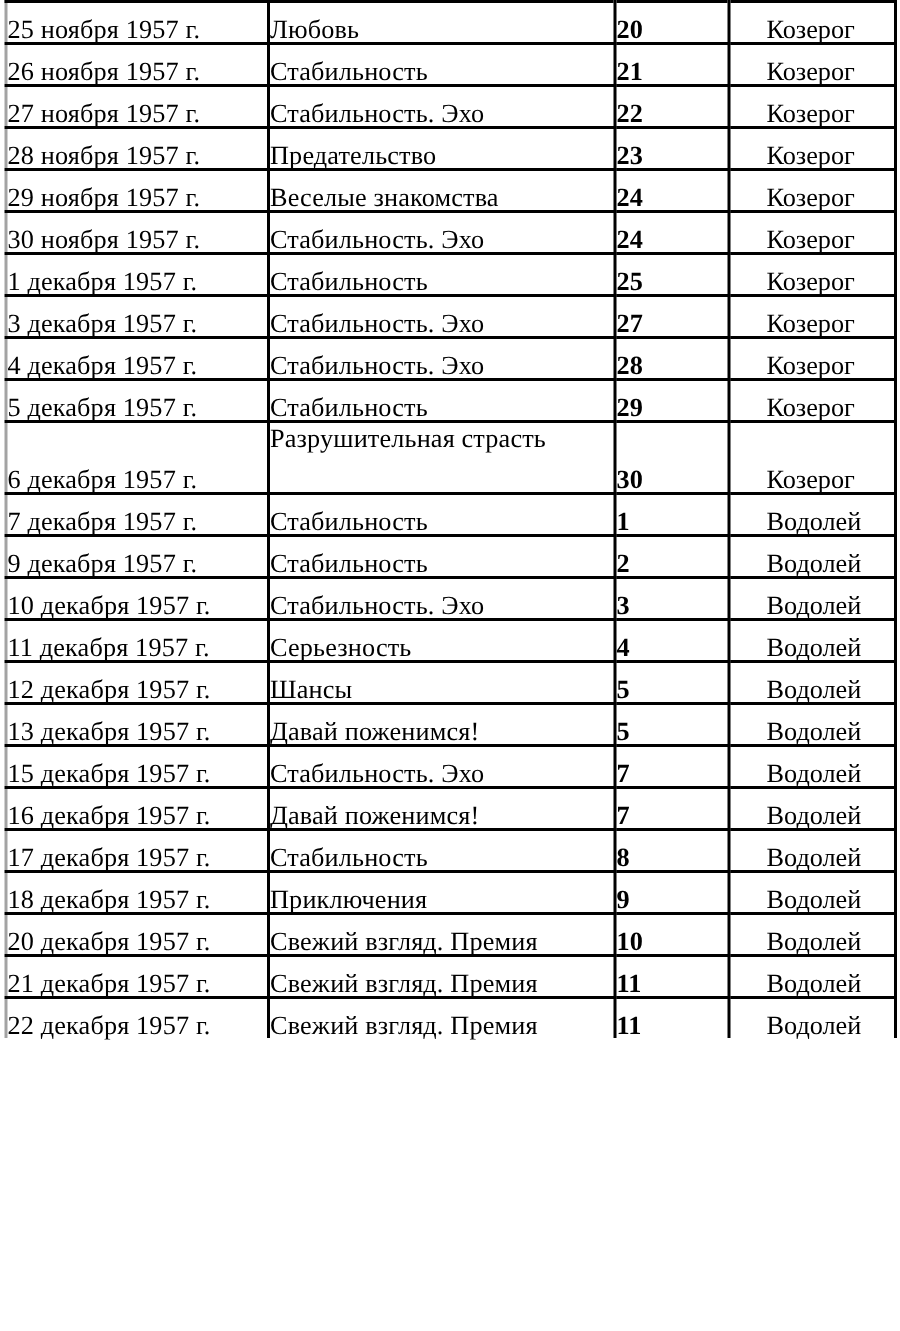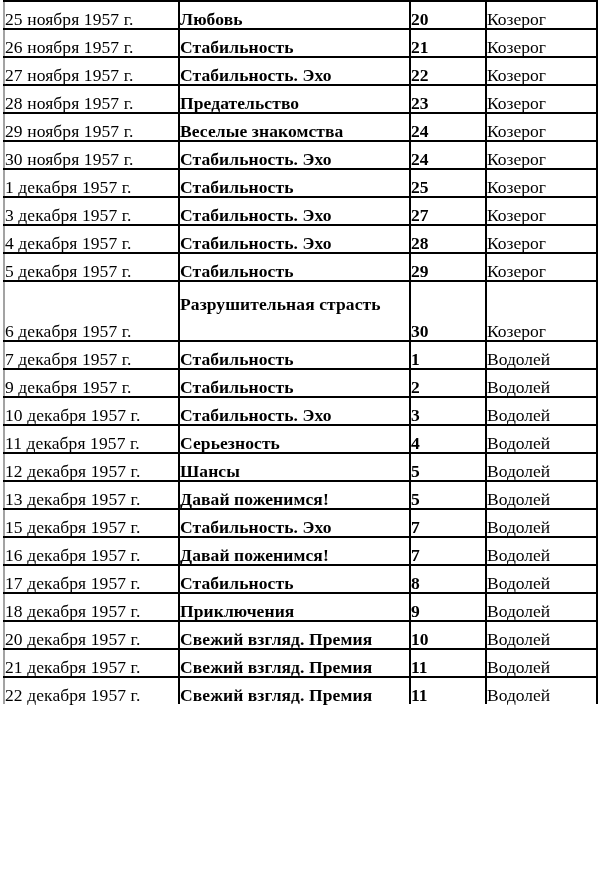--- a/index.html
+++ b/index.html
@@ -43,54 +43,55 @@
     border-bottom: 2px solid #000;
     border-right: 2px solid #000;
     padding: 0 0 0 0;
     height: 26px;
     vertical-align: bottom;
     line-height: 1.04;
     font-size: 17.5px;
   }
   table.astro-table td:last-child {
     border-right: none;
+    padding-left: 24px;
   }
 
   td.cell-date {
     padding-left: 9px;
     padding-bottom: 4px;
     font-weight: normal;
     white-space: nowrap;
     letter-spacing: 0.1px;
   }
   td.cell-title {
     padding-left: 9px;
     padding-bottom: 4px;
-    font-weight: bold;
+    font-weight: normal;
     letter-spacing: 0.1px;
     margin-left: 48px;
   }
   td.cell-num {
     padding-bottom: 4px;
     font-weight: bold;
   }
   td.cell-sign {
     padding-left: 9px;
     padding-bottom: 4px;
     font-weight: normal;
     white-space: nowrap;
   }
 
   
   tr.tall td {
     height: 46px;
   }
   tr.tall td.cell-title {
     vertical-align: top;
-    padding-top: 12px;
+    padding-top: 0;
     padding-bottom: 0;
     line-height: 1.18;
   }
 
   
   tr.clipped td {
     border-bottom: none;
   }
 </style>
 </head>

